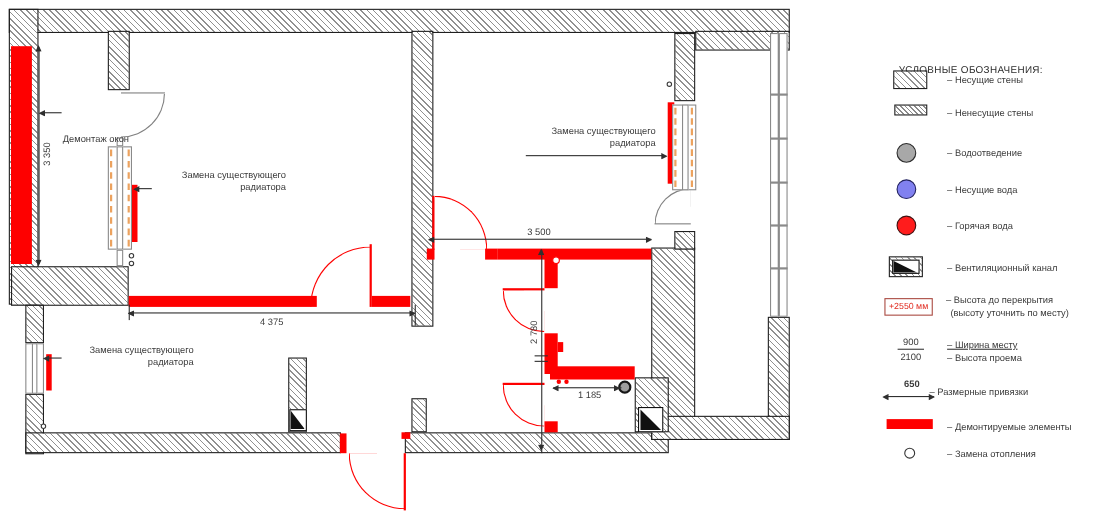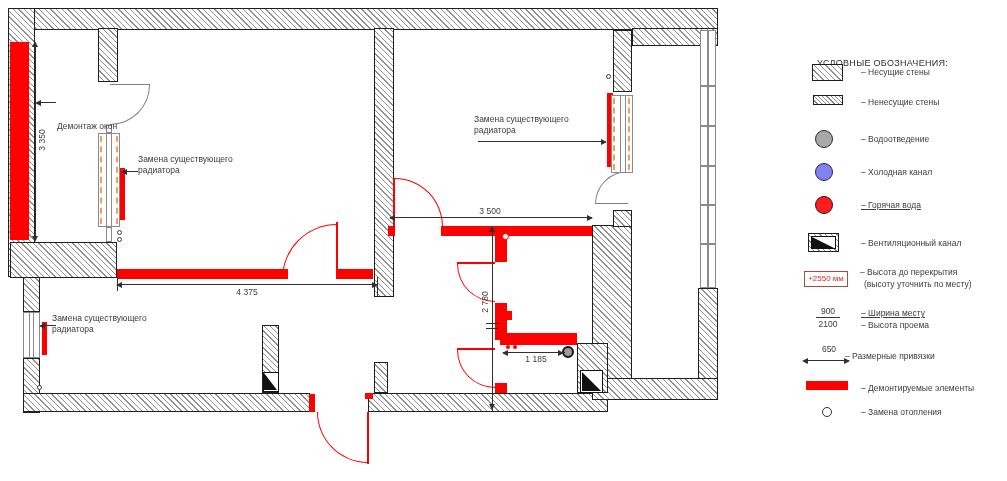--- a/index.html
+++ b/index.html
@@ -18,21 +18,21 @@
   .pipe{position:absolute;box-sizing:border-box;background:#fff;border:1px solid #3a3a3a;border-radius:50%;}
   .dot{position:absolute;border-radius:50%;background:#fe0000;}
   .tri{position:absolute;background:#111;clip-path:polygon(0 0,100% 100%,0 100%);}
   .ln{position:absolute;background:#2f2f2f;}
   .ar{position:absolute;width:6px;height:6px;background:#2f2f2f;}
   .ar.l{clip-path:polygon(0 50%,100% 0,100% 100%);}
   .ar.r{clip-path:polygon(100% 50%,0 0,0 100%);}
   .ar.u{clip-path:polygon(50% 0,0 100%,100% 100%);}
   .ar.d{clip-path:polygon(50% 100%,0 0,100% 0);}
   .txt{position:absolute;font-size:8.5px;line-height:1.3;white-space:nowrap;color:#3b3b3b;}
-  .ctr{text-align:left;white-space:normal;}
+  .ctr{text-align:right;white-space:normal;}
   .rot{transform:rotate(-90deg);}
   .ul{text-decoration:underline;}
   .ltitle{position:absolute;font-size:9px;letter-spacing:.3px;color:#2e2e2e;margin-top:44px;}
   .hbox{position:absolute;box-sizing:border-box;border:1px solid #aa4a42;color:#e02b20;
         font-size:8px;text-align:center;line-height:14px;}
   .lcirc{position:absolute;box-sizing:border-box;border-radius:50%;}
 </style>
 </head>
 <body>
 
@@ -186,40 +186,40 @@
     <div class="wall" style="left:32px;top:64px;width:31px;height:17px;"></div>
     <div class="txt" style="left:81px;top:67px;">– Несущие стены</div>
 
     <div class="wall thin" style="left:33px;top:95px;width:30px;height:10px;"></div>
     <div class="txt" style="left:81px;top:97px;">– Ненесущие стены</div>
 
     <div class="lcirc" style="left:35px;top:130px;width:18px;height:18px;background:#a8a8a8;border:1.5px solid #2c2c2c;"></div>
     <div class="txt" style="left:81px;top:134px;">– Водоотведение</div>
 
     <div class="lcirc" style="left:35px;top:163px;width:18px;height:18px;background:#8181f0;border:1.5px solid #23235e;"></div>
-    <div class="txt" style="left:81px;top:167px;">– Холодная канал</div>
+    <div class="txt" style="left:81px;top:167px;">– Несущие вода</div>
 
     <div class="lcirc" style="left:35px;top:196px;width:18px;height:18px;background:#ff1c1c;border:1.5px solid #401010;"></div>
-    <div class="txt" style="left:81px;top:200px;text-decoration:underline;">– Горячая вода</div>
+    <div class="txt" style="left:81px;top:200px;">– Горячая вода</div>
 
     <div class="wall" style="left:28px;top:233px;width:31px;height:19px;"></div>
     <div class="frame" style="left:31px;top:236px;width:25px;height:13px;border-color:#111;"></div>
     <div class="tri" style="left:32px;top:237px;width:22px;height:11px;"></div>
     <div class="txt" style="left:81px;top:238px;">– Вентиляционный канал</div>
 
     <div class="hbox" style="left:24px;top:271px;width:44px;height:16px;">+2550 мм</div>
     <div class="txt" style="left:80px;top:267px;">– Высота до перекрытия</div>
     <div class="txt" style="left:84px;top:279px;">(высоту уточнить по месту)</div>
 
     <div class="txt" style="left:36px;top:306px;width:24px;text-align:center;border-bottom:1px solid #3b3b3b;">900</div>
     <div class="txt" style="left:34px;top:319px;width:28px;text-align:center;">2100</div>
     <div class="txt ul" style="left:81px;top:308px;">– Ширина месту</div>
     <div class="txt" style="left:81px;top:320px;">– Высота проема</div>
 
-    <div class="txt" style="left:36px;top:344px;width:26px;text-align:center;">650</div>
+    <div class="txt" style="left:36px;top:344px;width:26px;text-align:center;font-weight:bold;">650</div>
     <div class="ln" style="left:24px;top:360px;width:45px;height:1px;"></div>
     <div class="ar l" style="left:22px;top:358px;"></div>
     <div class="ar r" style="left:64px;top:358px;"></div>
     <div class="txt" style="left:65px;top:351px;">– Размерные привязки</div>
 
     <div class="red" style="left:26px;top:381px;width:42px;height:9px;"></div>
     <div class="txt" style="left:81px;top:383px;">– Демонтируемые элементы</div>
 
     <div class="lcirc" style="left:42px;top:407px;width:10px;height:10px;background:#fff;border:1.5px solid #333;"></div>
     <div class="txt" style="left:81px;top:407px;">– Замена отопления</div>

